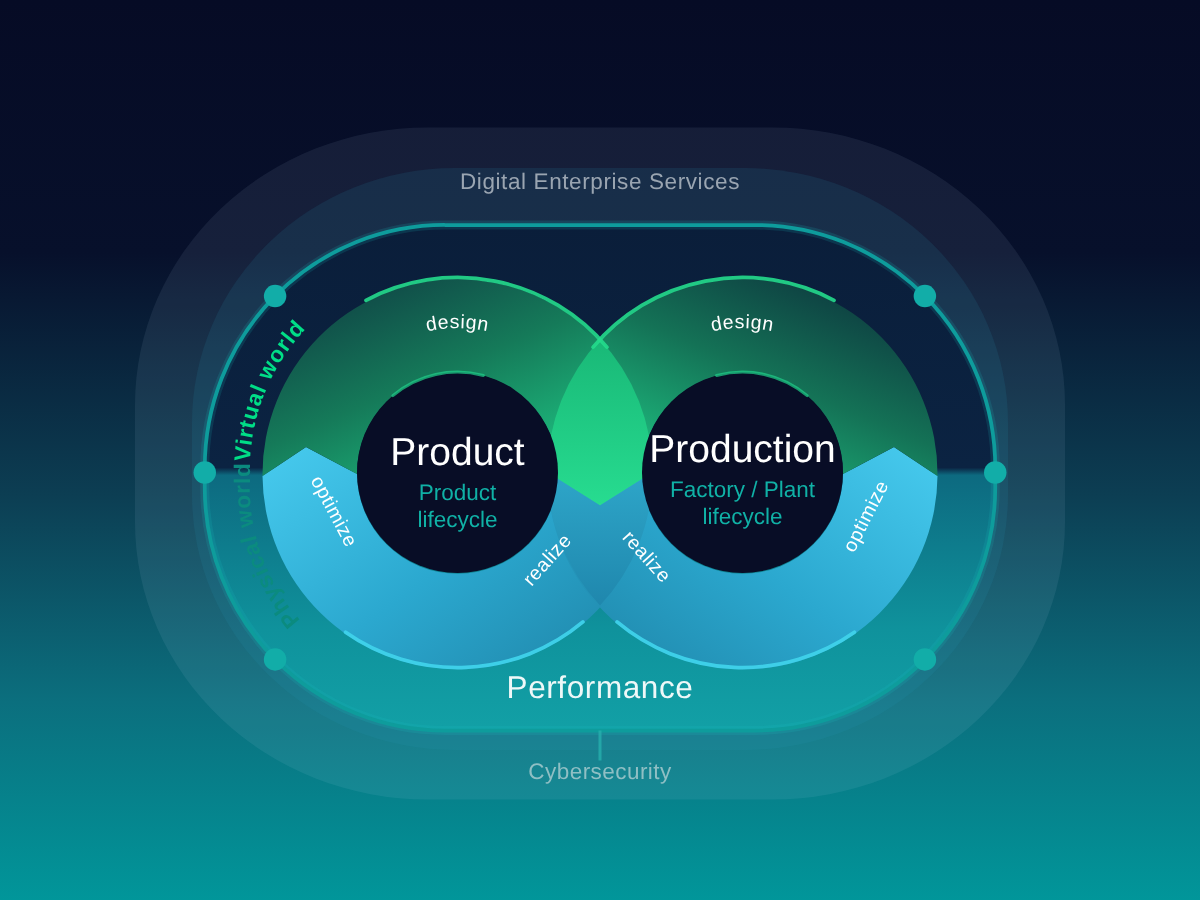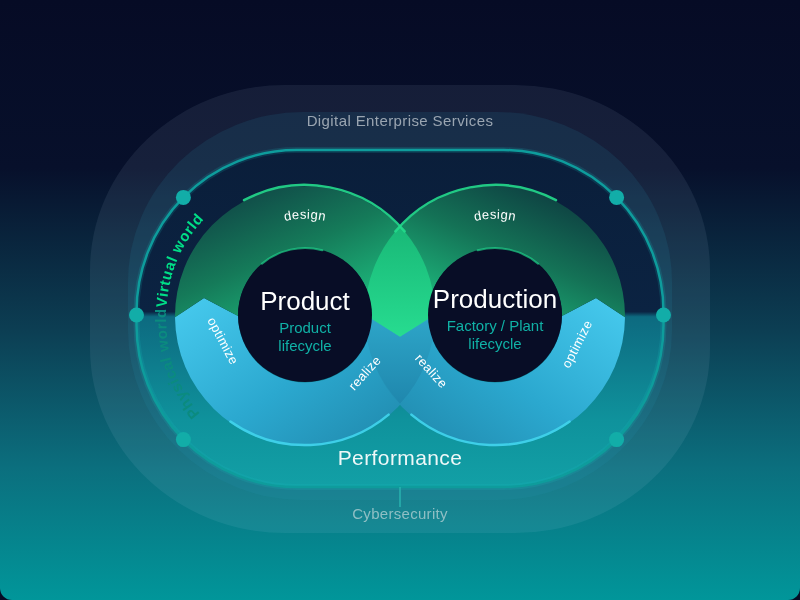--- a/index.html
+++ b/index.html
@@ -1,18 +1,18 @@
 <!DOCTYPE html>
 <html><head>
 <meta charset="utf-8">
 <style>
   html,body{margin:0;padding:0;background:#060b25;}
   .stage{position:relative;width:800px;height:600px;overflow:hidden;
     background:linear-gradient(180deg,#060b25 0%,#07102b 28%,#0c3e53 55%,#0b6f7e 78%,#01969a 100%);
-    font-family:"Liberation Sans", sans-serif;border-radius:12px;}
+    font-family:"Liberation Sans", sans-serif;}
   svg{position:absolute;left:0;top:0;display:block;}
   text{font-family:"Liberation Sans", sans-serif;}
   .t-services{font-size:15px;fill:#9aa5b1;letter-spacing:.4px;}
   .t-cyber{font-size:15px;fill:#8fbfc4;letter-spacing:.3px;}
   .t-perf{font-size:21px;fill:#eef8f8;letter-spacing:.4px;}
   .t-title{font-size:26px;fill:#ffffff;}
   .t-sub{font-size:15px;fill:#10b1a6;}
   .t-phase{font-size:13px;fill:#ffffff;letter-spacing:.4px;}
   .t-virtual{font-size:15px;font-weight:bold;fill:#00de87;letter-spacing:.6px;}
   .t-physical{font-size:15px;font-weight:bold;fill:#0b8b7f;letter-spacing:.6px;}

